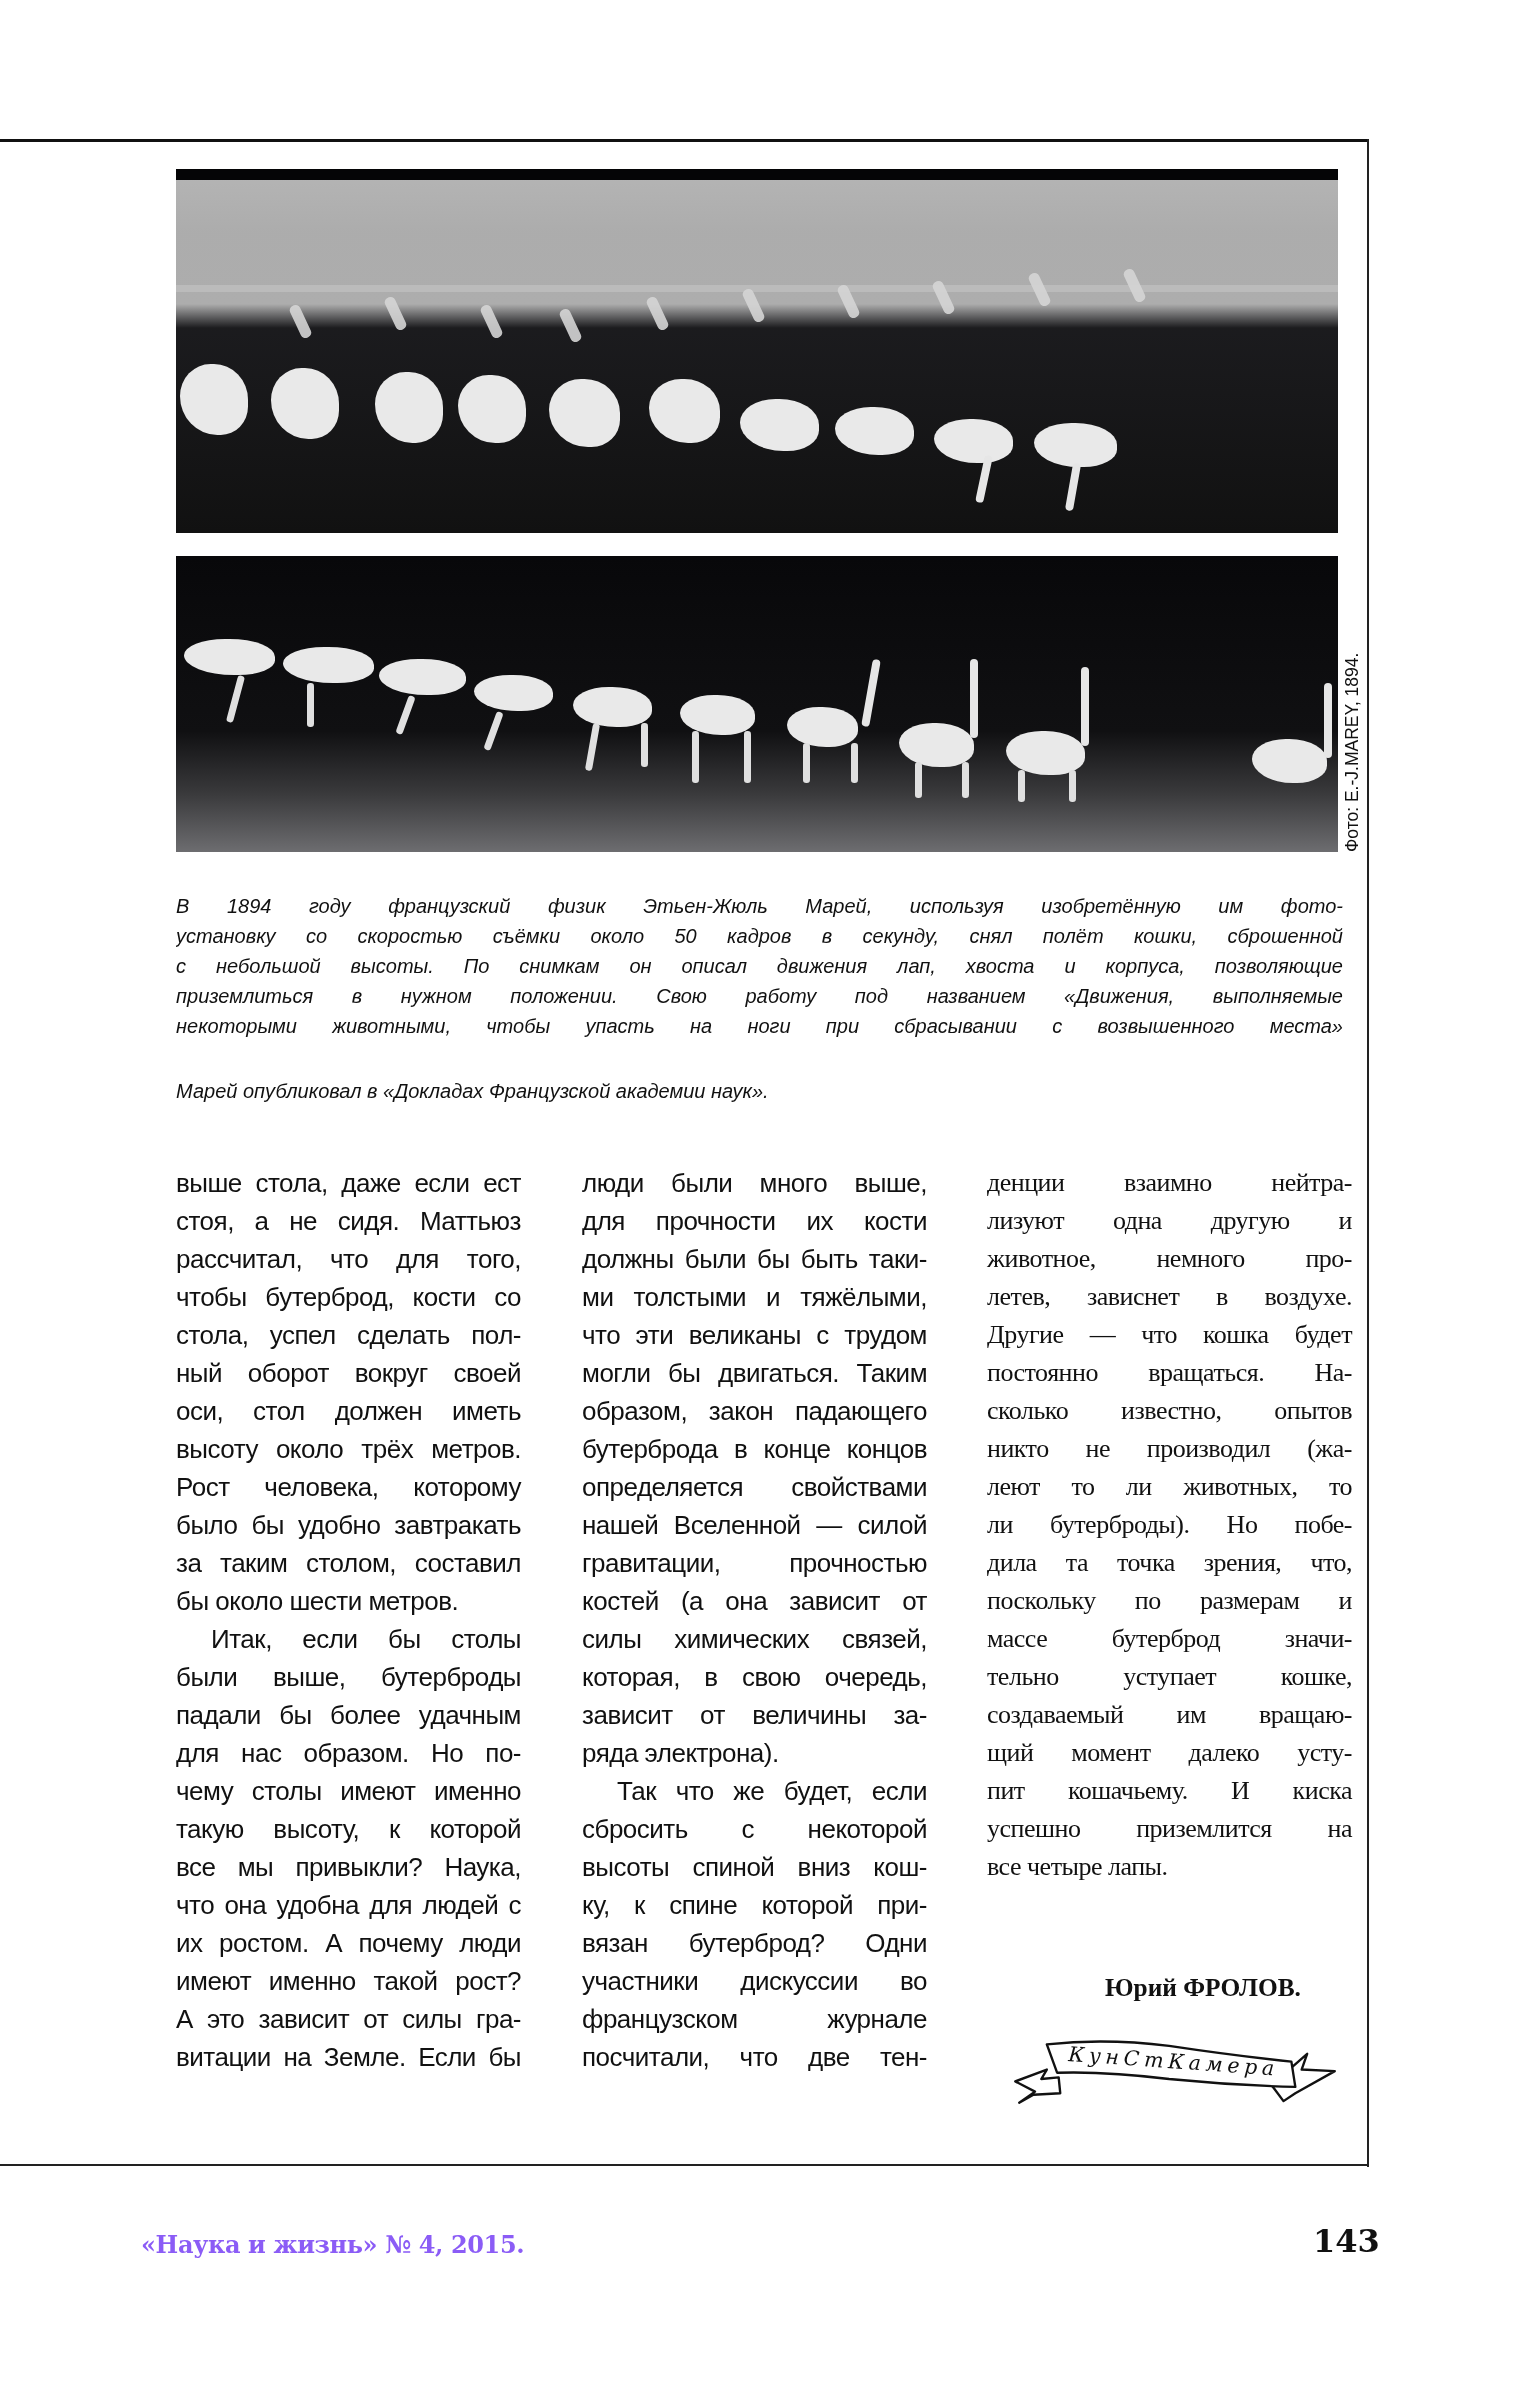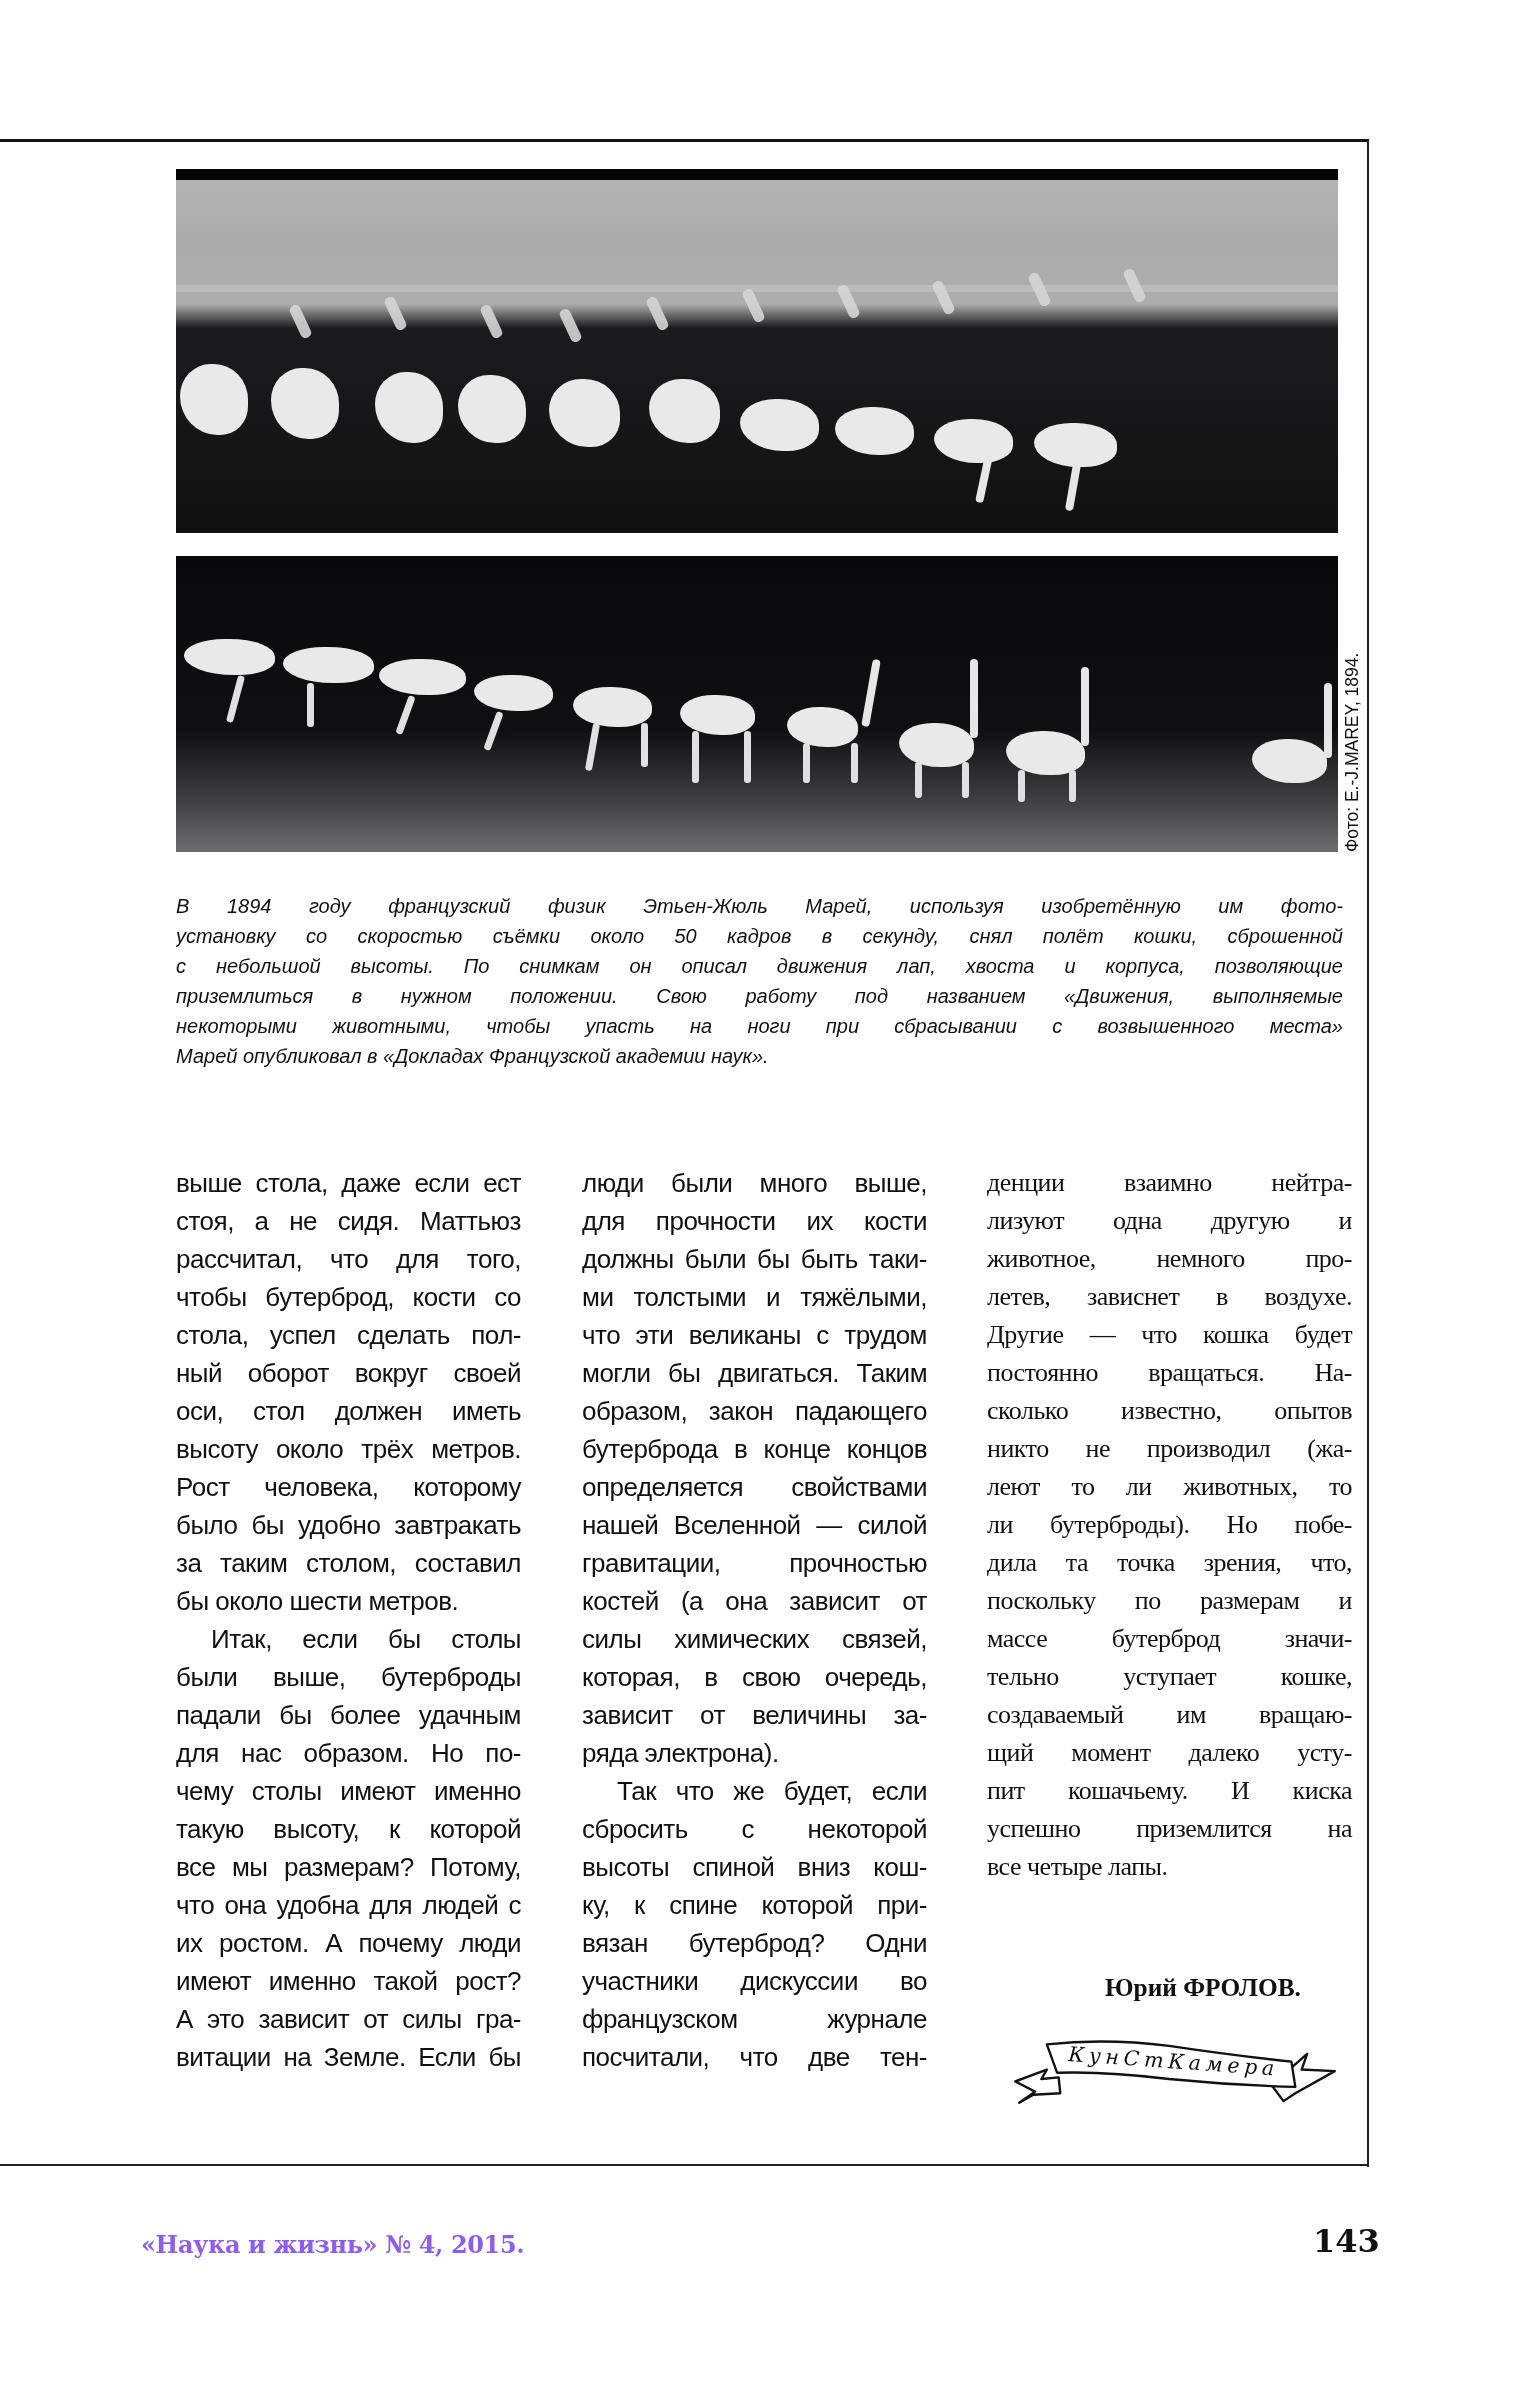--- a/index.html
+++ b/index.html
@@ -19,21 +19,21 @@
   .rail { position:absolute; left:0; right:0; top:116px; height:7.1px; background:#bdbdbd; opacity:0.85; }
   .cat { position:absolute; background:#e9e9e9; border-radius:45% 50% 40% 55%; filter:blur(0.5px); }
   .hand { position:absolute; width:11px; height:35px; background:#d5d5d5; border-radius:4.8px; transform:rotate(-25deg); opacity:.9; }
   .tail { position:absolute; width:8px; background:#e6e6e6; border-radius:4px; }
   .leg { position:absolute; width:7.1px; background:#e0e0e0; border-radius:3.2px; }
   .credit { position:absolute; left:1342px; top:852px; transform-origin:0 0; transform:rotate(-90deg);
     font-family:"Liberation Sans", sans-serif; font-size:17.5px; white-space:nowrap; color:#111; width:230px; }
   .caption { position:absolute; left:176px; top:891px; width:1167px;
     font-family:Liberation Sans, sans-serif; font-style:italic; font-size:20px; line-height:30px; color:#111; }
   .caption .ln { display:block; text-align:justify; text-align-last:justify; white-space:nowrap; overflow:hidden; height:30px; }
-  .caption .ln.last { text-align-last:left; }
+  .caption .ln.last { text-align-last:left;margin-top:35px; }
   .col { position:absolute; top:1164px; width:345px;
     font-family:"Liberation Sans", sans-serif; font-size:26px; line-height:38px; color:#111; }
   .col .ln { display:block; height:38px; white-space:nowrap; text-align:justify; text-align-last:justify; letter-spacing:-0.5px; }
   .col .ln.last { text-align-last:left; }
   .col .ln.indent { text-indent:35px; }
   .c1 { left:176px; } .c2 { left:582px; } .c3 { left:987px; width:365px;font-family:Liberation Serif, serif; }
   .signature { position:absolute; left:1105px; top:1973px; font-family:Liberation Serif, serif;
     font-weight:bold; font-size:25.4px; color:#111; white-space:nowrap; }
   .ribbon { position:absolute; left:1010px; top:2038px; width:334px; height:71px; }
   .footer-mag { position:absolute; left:141px; top:2230px; font-family:"DejaVu Serif", serif; font-weight:bold;
@@ -128,21 +128,21 @@
   <span class="ln">Рост человека, которому</span>
   <span class="ln">было бы удобно завтракать</span>
   <span class="ln">за таким столом, составил</span>
   <span class="ln last">бы около шести метров.</span>
   <span class="ln indent">Итак, если бы столы</span>
   <span class="ln">были выше, бутерброды</span>
   <span class="ln">падали бы более удачным</span>
   <span class="ln">для нас образом. Но по-</span>
   <span class="ln">чему столы имеют именно</span>
   <span class="ln">такую высоту, к которой</span>
-  <span class="ln">все мы размерам? Потому,</span>
+  <span class="ln">все мы привыкли? Наука,</span>
   <span class="ln">что она удобна для людей с</span>
   <span class="ln">их ростом. А почему люди</span>
   <span class="ln">имеют именно такой рост?</span>
   <span class="ln">А это зависит от силы гра-</span>
   <span class="ln">витации на Земле. Если бы</span>
 </div>
 
 <div class="col c2">
   <span class="ln">люди были много выше,</span>
   <span class="ln">для прочности их кости</span>

